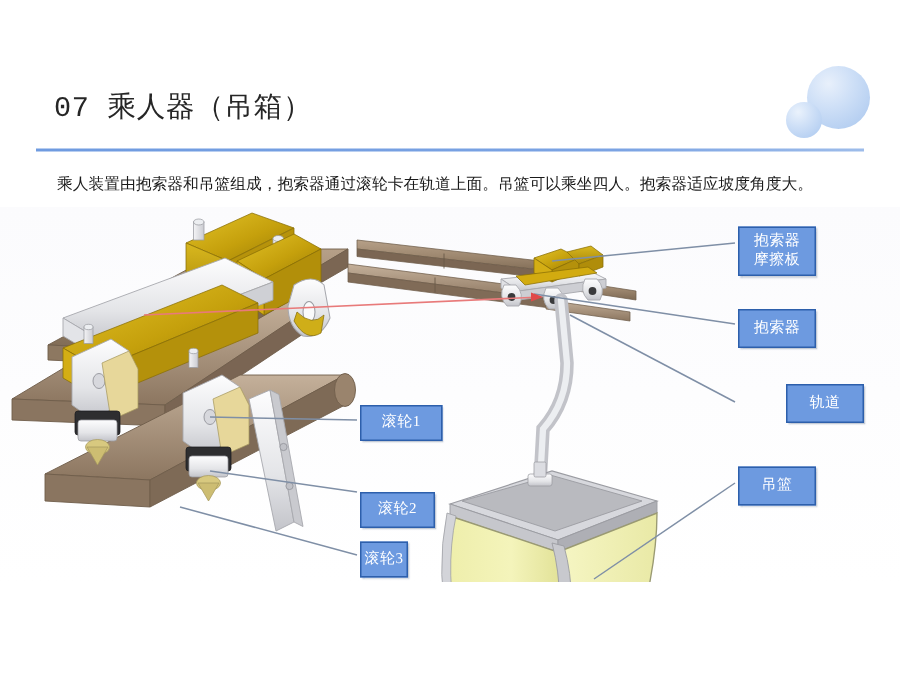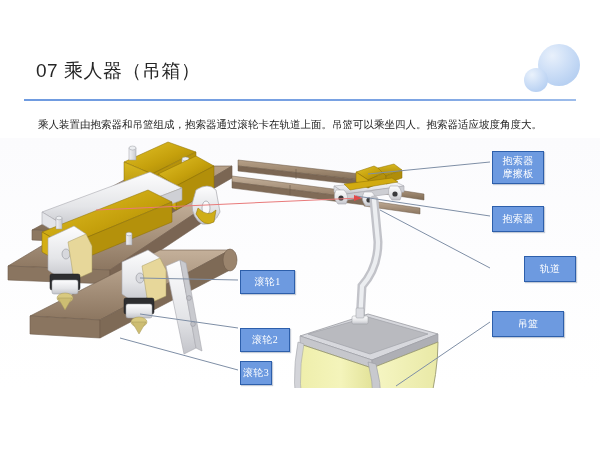--- a/index.html
+++ b/index.html
@@ -19,29 +19,29 @@
     background:radial-gradient(circle at 34% 28%, #e8f0fb 0%, #cfe0f7 38%, #a8c6ee 100%);
   }
   .circ-small{
     position:absolute;right:34px;top:24px;width:24px;height:24px;border-radius:50%;
     background:radial-gradient(circle at 34% 28%, #eaf2fc 0%, #cfe0f7 40%, #a9c7ef 100%);
   }
 
   .title{
     position:absolute;left:36px;top:58px;
     font-size:19px;color:#262626;letter-spacing:.5px;white-space:nowrap;
-    font-family:Liberation Sans, sans-serif;
+    font-family:Liberation Mono, monospace;
   }
   .divider{
     position:absolute;left:24px;top:99px;width:552px;height:2px;
     background:linear-gradient(to right,#6f9be0 0%,#7ba3e3 70%,#9dbcea 100%);
   }
   .subtitle{
     position:absolute;left:38px;top:117px;width:540px;
-    font-size:10.5px;color:#1a1a1a;line-height:14px;white-space:nowrap;
+    font-size:10.5px;color:#1a1a1a;line-height:14px;white-space:nowrap;font-family:Liberation Serif, serif;
   }
 
   
   .stage{position:absolute;left:0;top:138px;width:600px;height:250px;}
   .stage svg{display:block;}
 
   
   .label{
     position:absolute;
     background:#6d9ae0;
@@ -284,15 +284,15 @@
 
   <div class="label" style="left:240px;top:361px;width:32px;height:24px;text-align:center;">滚轮3</div>
 
   <div class="label lb-two" style="left:492px;top:151px;width:52px;height:33px;">抱索器
 摩擦板</div>
 
   <div class="label" style="left:492px;top:206px;width:52px;height:26px;">抱索器</div>
 
   <div class="label" style="left:492px;top:256px;width:52px;height:26px;margin-left:32px;">轨道</div>
 
-  <div class="label" style="left:492px;top:311px;width:72px;height:26px;">吊篮</div>
+  <div class="label" style="left:492px;top:311px;width:52px;height:26px;">吊篮</div>
 
 </div>
 
 </body></html>

